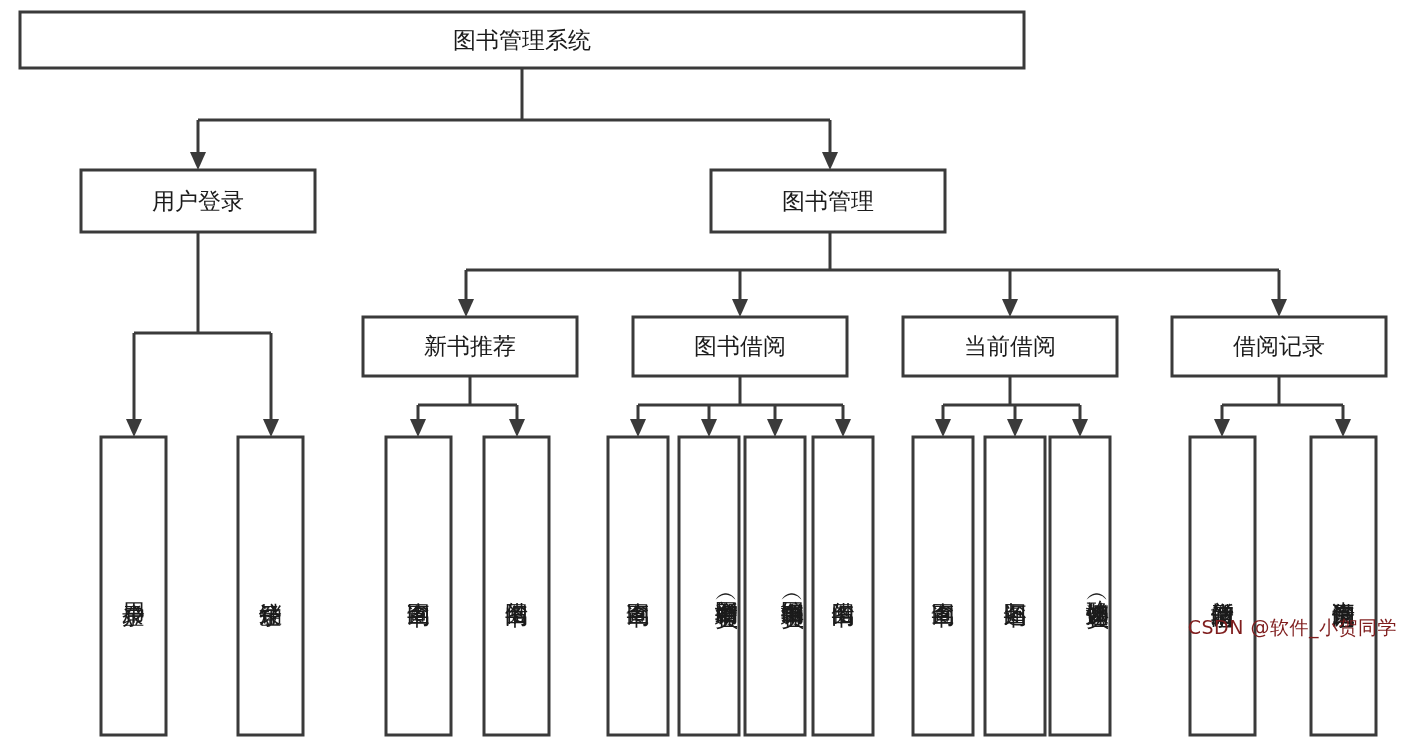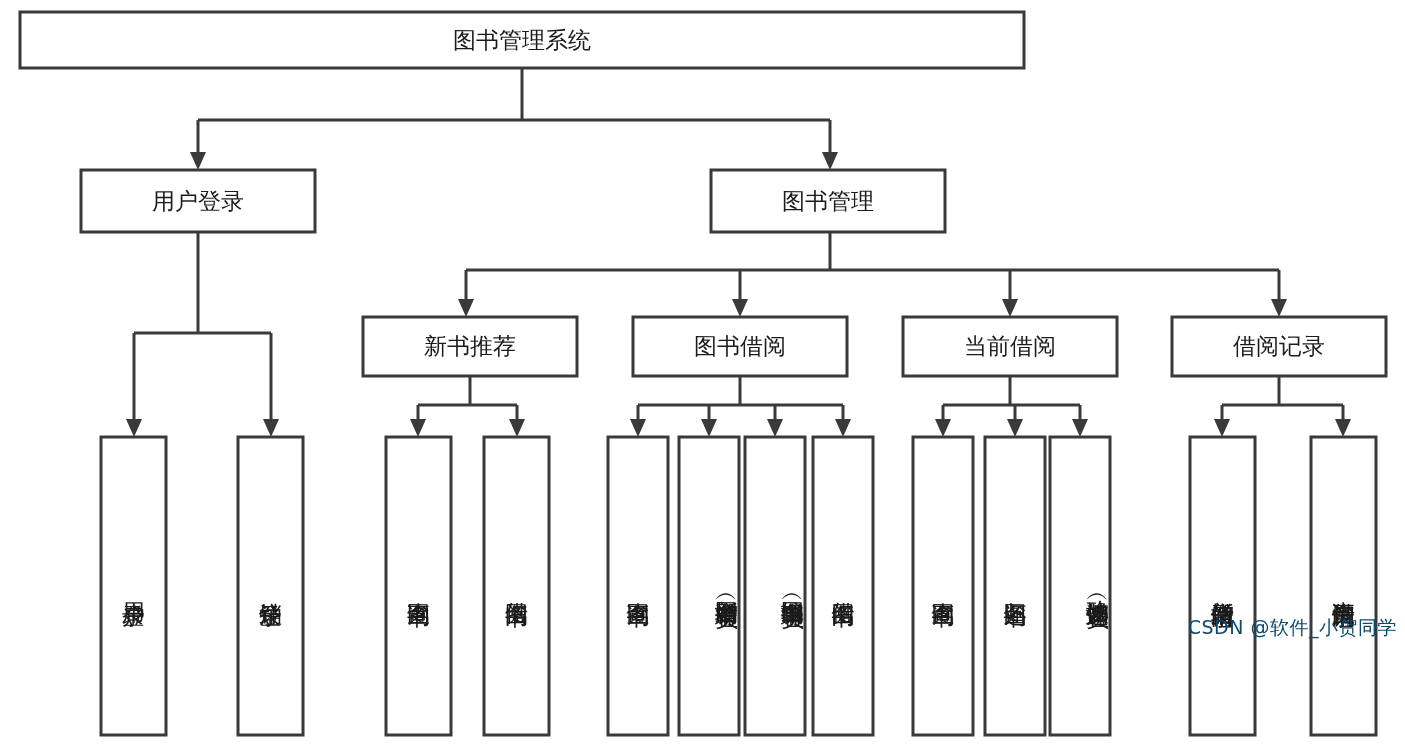--- a/index.html
+++ b/index.html
@@ -63,21 +63,21 @@
     align-items: center;
     justify-content: center;
     pointer-events: none;
   }
   .watermark {
     position: absolute;
     right: 8px;
     bottom: 6px;
     font-family: "DejaVu Sans", "Liberation Sans", sans-serif;
     font-size: 19px;
-    color: #0c4a6e;
+    color: #7f1d1d;
     letter-spacing: 0.5px;
     white-space: nowrap;
   }
 </style>
 </head>
 <body>
 
 <div id="diagram-root">
 
   <svg id="flow" viewBox="0 0 1405 747">

